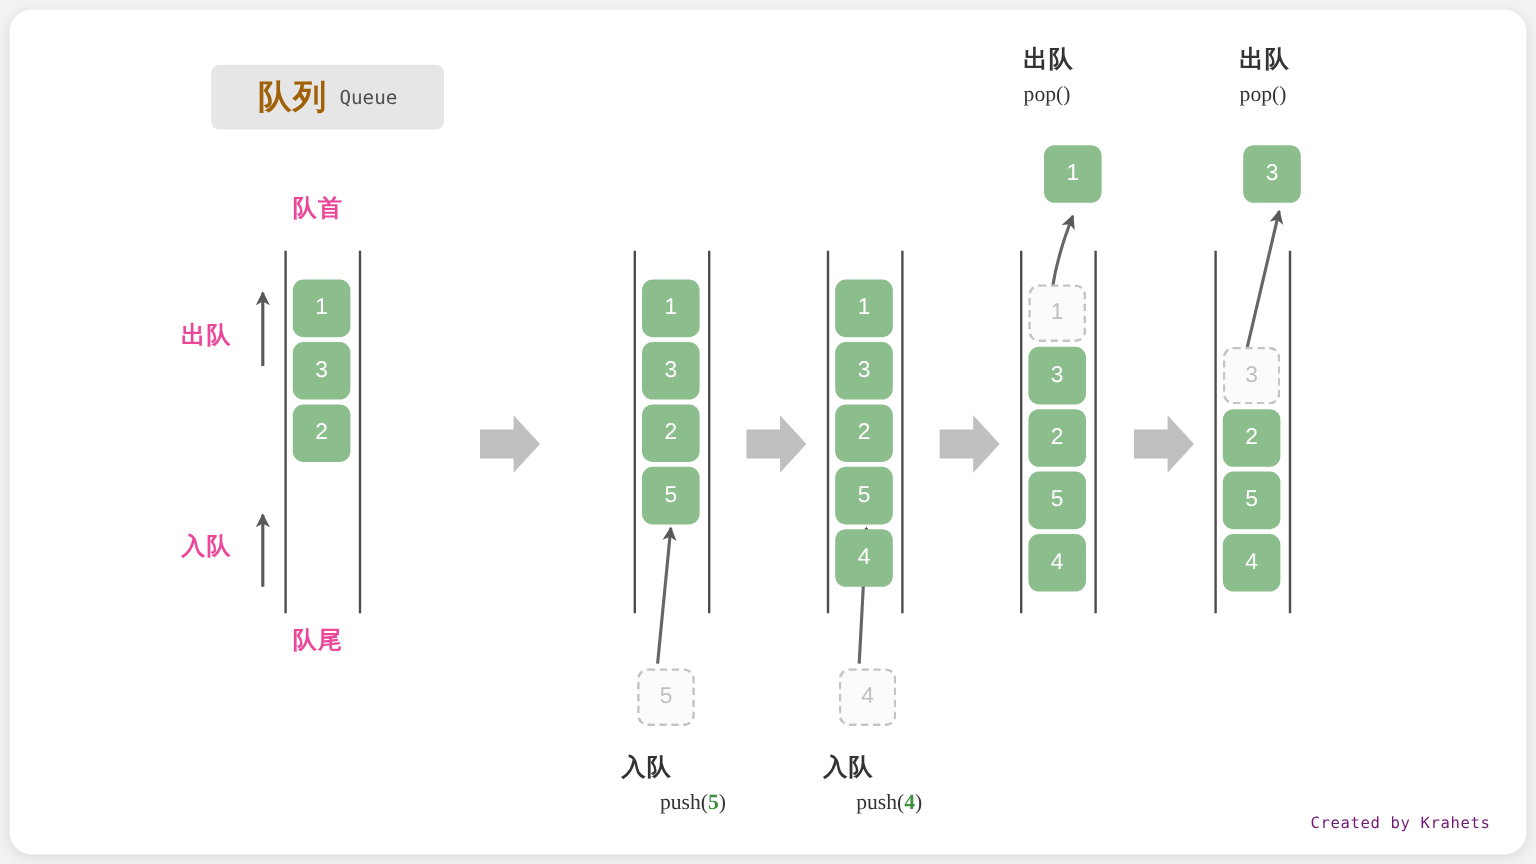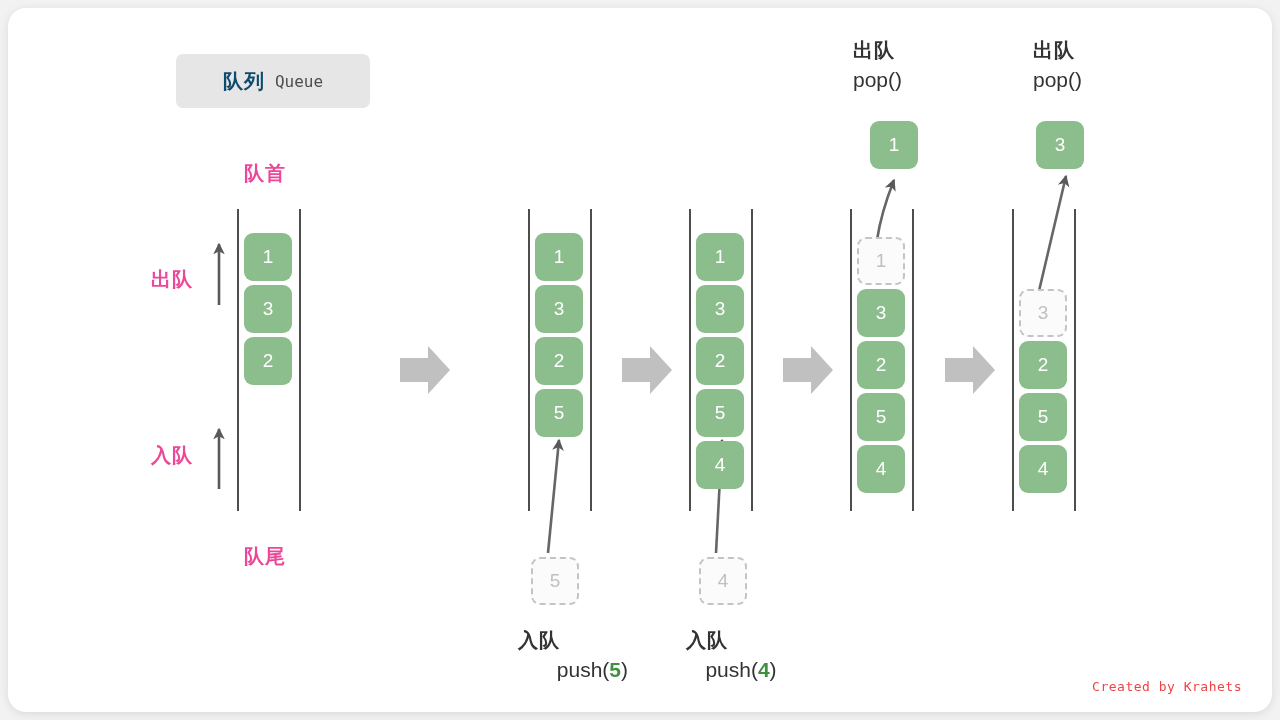--- a/index.html
+++ b/index.html
@@ -31,23 +31,23 @@
     left: 168px; top: 46px;
     width: 194px; height: 54px;
     background: #e6e6e6;
     border-radius: 7px;
     display: flex;
     align-items: center;
     justify-content: center;
     gap: 10px;
   }
   #title-badge .cn {
-    font-size: 20px;
+    font-size: 28px;
     font-weight: bold;
-    color: #0c4a6e;
+    color: #a16207;
     letter-spacing: 1px;
   }
   #title-badge .en {
     font-family: "DejaVu Sans Mono", "Liberation Mono", monospace;
     font-size: 16px;
     color: #4d4d4d;
   }
 
   
   .elem {
@@ -82,33 +82,33 @@
     line-height: 1.45;
   }
   .op-label .cn {
     font-size: 20px;
     font-weight: bold;
     color: #333333;
     letter-spacing: 1px;
     display: block;
   }
   .op-label .code {
-    font-family: Liberation Sans, sans-serif;
-    font-size: 21px;
+    font-family: Liberation Serif, serif;
+    font-size: 18px;
     color: #333333;
     display: block;
   }
   .op-label .code .num { color: #3f8f3f; font-weight: bold; }
 
   
   #watermark {
     right: 30px; bottom: 18px;
     font-family: "DejaVu Sans Mono", "Liberation Mono", monospace;
     font-size: 13px;
-    color: #ef4444;
+    color: #701a75;
     letter-spacing: 0.5px;
     margin-top: 28px;
   }
 
   svg.overlay {
     position: absolute;
     left: 0; top: 0;
     width: 1264px; height: 704px;
     pointer-events: none;
   }
@@ -164,40 +164,40 @@
 
     <g fill="#c0c0c0">
       <path d="M 392 350 L 420 350 L 420 338 L 442 362 L 420 386 L 420 374 L 392 374 z"></path>
       <path d="M 614 350 L 642 350 L 642 338 L 664 362 L 642 386 L 642 374 L 614 374 z"></path>
       <path d="M 775 350 L 803 350 L 803 338 L 825 362 L 803 386 L 803 374 L 775 374 z"></path>
       <path d="M 937 350 L 965 350 L 965 338 L 987 362 L 965 386 L 965 374 L 937 374 z"></path>
     </g>
   </svg>
 
   <div class="abs cn-label" style="left:236px; top:152px;">队首</div>
-  <div class="abs cn-label" style="left:236px; top:535px;">队尾</div>
+  <div class="abs cn-label" style="left:236px; top:512px;">队尾</div>
   <div class="abs cn-label" style="left:143px; top:258px;">出队</div>
   <div class="abs cn-label" style="left:143px; top:434px;">入队</div>
 
   <div class="abs" style="left:236px; top:225px;">
     <div class="elem">1</div>
     <div class="elem" style="margin-top:4px;">3</div>
     <div class="elem" style="margin-top:4px;">2</div>
   </div>
 
   <div class="abs" style="left:527px; top:225px;">
     <div class="elem">1</div>
     <div class="elem" style="margin-top:4px;">3</div>
     <div class="elem" style="margin-top:4px;">2</div>
     <div class="elem" style="margin-top:4px;">5</div>
   </div>
   <div class="abs elem ghost" style="left:523px; top:549px;">5</div>
   <div class="abs op-label" style="left:510px; top:618px; width:110px;">
     <span class="cn" style="text-align:left; display:block;">入队</span>
-    <span class="code" style="text-align:right;"><span>push(</span><span class="num">5</span><span>)</span></span>
+    <span class="code" style="text-align:left;margin-left:32px;"><span>push(</span><span class="num">5</span><span>)</span></span>
   </div>
 
   <div class="abs" style="left:688px; top:225px;">
     <div class="elem">1</div>
     <div class="elem" style="margin-top:4px;">3</div>
     <div class="elem" style="margin-top:4px;">2</div>
     <div class="elem" style="margin-top:4px;">5</div>
     <div class="elem" style="margin-top:4px;">4</div>
   </div>
   <div class="abs elem ghost" style="left:691px; top:549px;">4</div>

